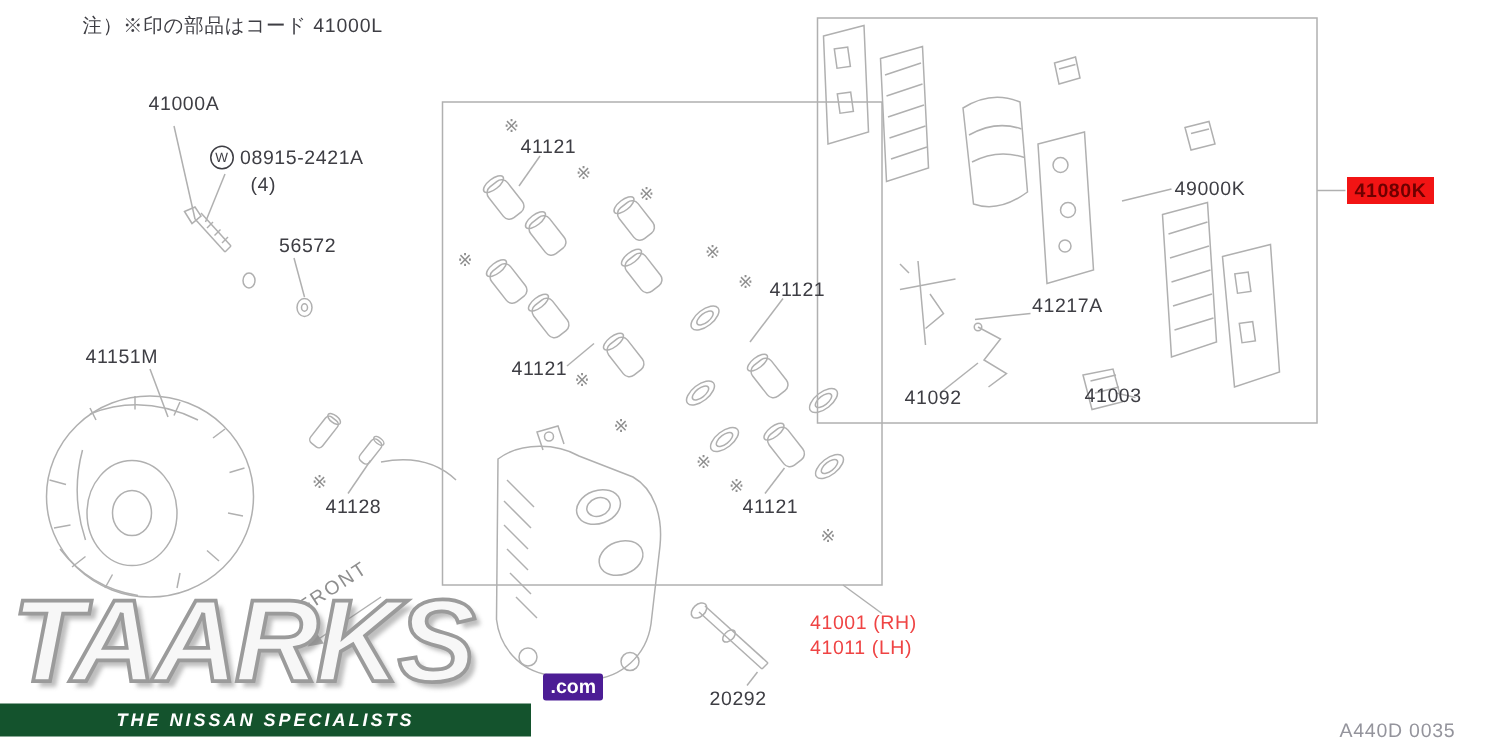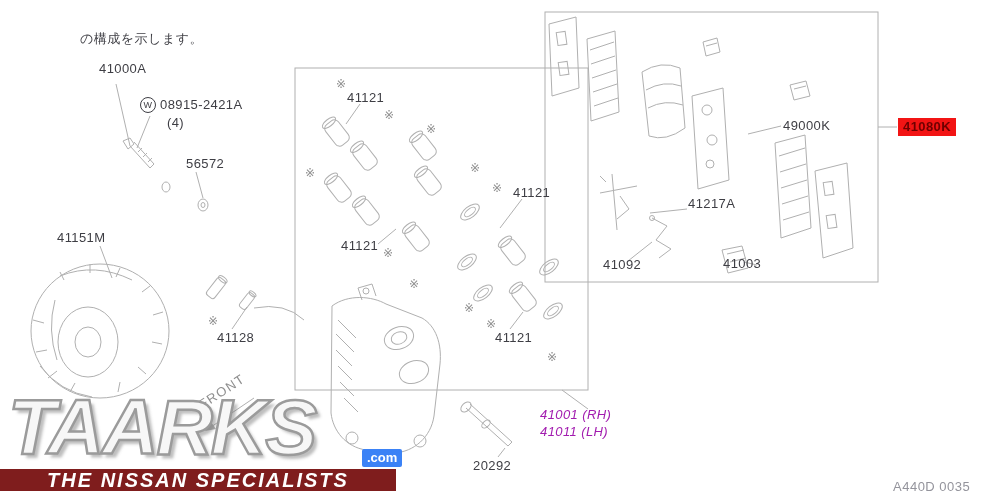--- a/index.html
+++ b/index.html
@@ -1,34 +1,34 @@
 <!DOCTYPE html>
 <html><head>
 <meta charset="utf-8">
 <style>
   html,body{margin:0;padding:0;background:#fff;}
   .stage{position:relative;width:1000px;height:499px;background:#ffffff;overflow:hidden;
          font-family:"Liberation Sans",sans-serif;}
   svg.art{position:absolute;left:0;top:0;}
   .lbl{position:absolute;font-size:13px;color:#3e3e44;letter-spacing:.4px;white-space:nowrap;line-height:1.2;}
   .lbl.red{background:#f21414;color:#6e0000;padding:1px 5px;font-weight:bold;text-align:center;}
-  .lbl.magenta{color:#a21caf;font-style:italic;}
+  .lbl.magenta{color:#ef4444;}
   .lbl.row{display:flex;align-items:center;}
   .wcircle{display:inline-flex;width:14px;height:14px;border:1px solid #3e3e44;border-radius:50%;
            font-size:9px;align-items:center;justify-content:center;margin-right:4px;flex:0 0 auto;}
   .note{position:absolute;font-size:13px;color:#3e3e44;letter-spacing:.5px;white-space:nowrap;}
   .front{position:absolute;color:#8f8f8f;letter-spacing:1.5px;font-size:13px;transform:rotate(-33deg);transform-origin:left center;}
   .ref{position:absolute;color:#94949c;font-size:13px;letter-spacing:.5px;text-align:center;}
   .wm-name{position:absolute;left:8px;top:388px;font-size:78px;font-weight:bold;font-style:italic;
            letter-spacing:-2px;line-height:1;color:#f7f7f7;-webkit-text-stroke:2.5px #9b9b9b;
            text-shadow:4px 4px 3px rgba(110,110,110,.45);}
-  .wm-com{position:absolute;left:362px;top:449px;background:#3b82f6;color:#fff;font-size:13px;
+  .wm-com{position:absolute;left:362px;top:449px;background:#4c1d95;color:#fff;font-size:13px;
           font-weight:bold;padding:1px 5px 2px;border-radius:2px;}
-  .wm-banner{position:absolute;left:0;top:469px;width:396px;height:22px;background:#7f1d1d;color:#fff;
-             font-size:20px;font-weight:bold;font-style:italic;letter-spacing:2px;
+  .wm-banner{position:absolute;left:0;top:469px;width:354px;height:22px;background:#14532d;color:#fff;
+             font-size:12px;font-weight:bold;font-style:italic;letter-spacing:2px;
              display:flex;align-items:center;justify-content:center;}
 </style>
 </head>
 <body>
 
 <div class="stage">
 
   <svg class="art" width="1000" height="499" viewBox="0 0 1000 499">
     <g stroke="#b0b0b0" fill="none" stroke-width="1">
 
@@ -263,21 +263,21 @@
         <text x="383" y="257">※</text>
         <text x="409" y="288">※</text>
         <text x="464" y="312">※</text>
         <text x="486" y="328">※</text>
         <text x="547" y="361">※</text>
         <text x="208" y="325">※</text>
       </g>
     </g>
   </svg>
 
-  <div class="note" style="left:80px;top:30px">の構成を示します。</div>
+  <div class="note" style="left:55px;top:8px">注）※印の部品はコード 41000L</div>
 
   <div class="lbl" style="left:99px;top:61px">41000A</div>
 
   <div class="lbl row" style="left:140px;top:97px">
     <span class="wcircle">W</span>
     <span>08915-2421A</span>
   </div>
   <div class="lbl" style="left:167px;top:115px">(4)</div>
 
   <div class="lbl" style="left:186px;top:156px">56572</div>

